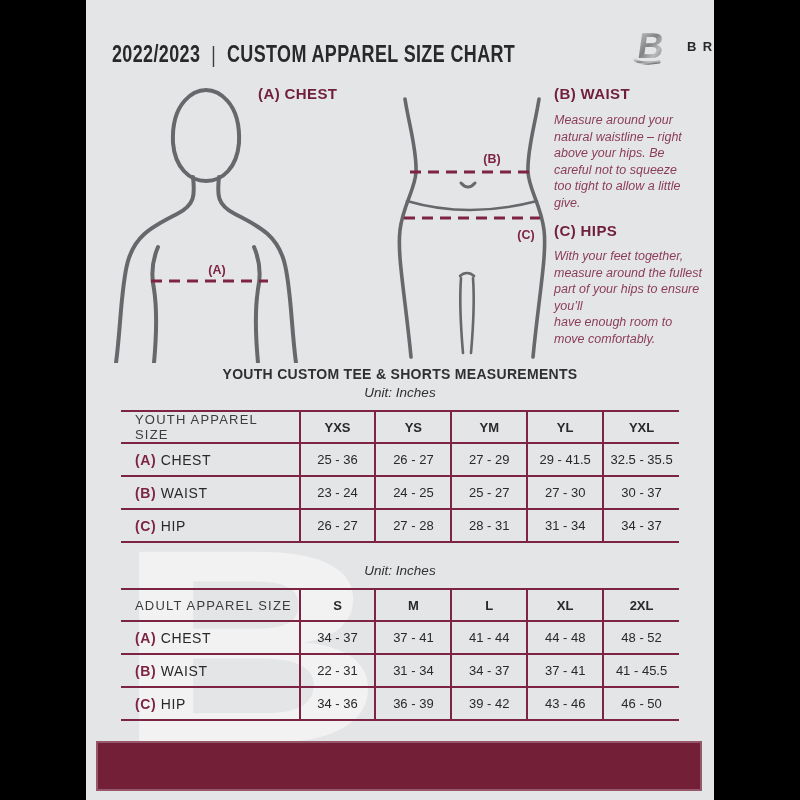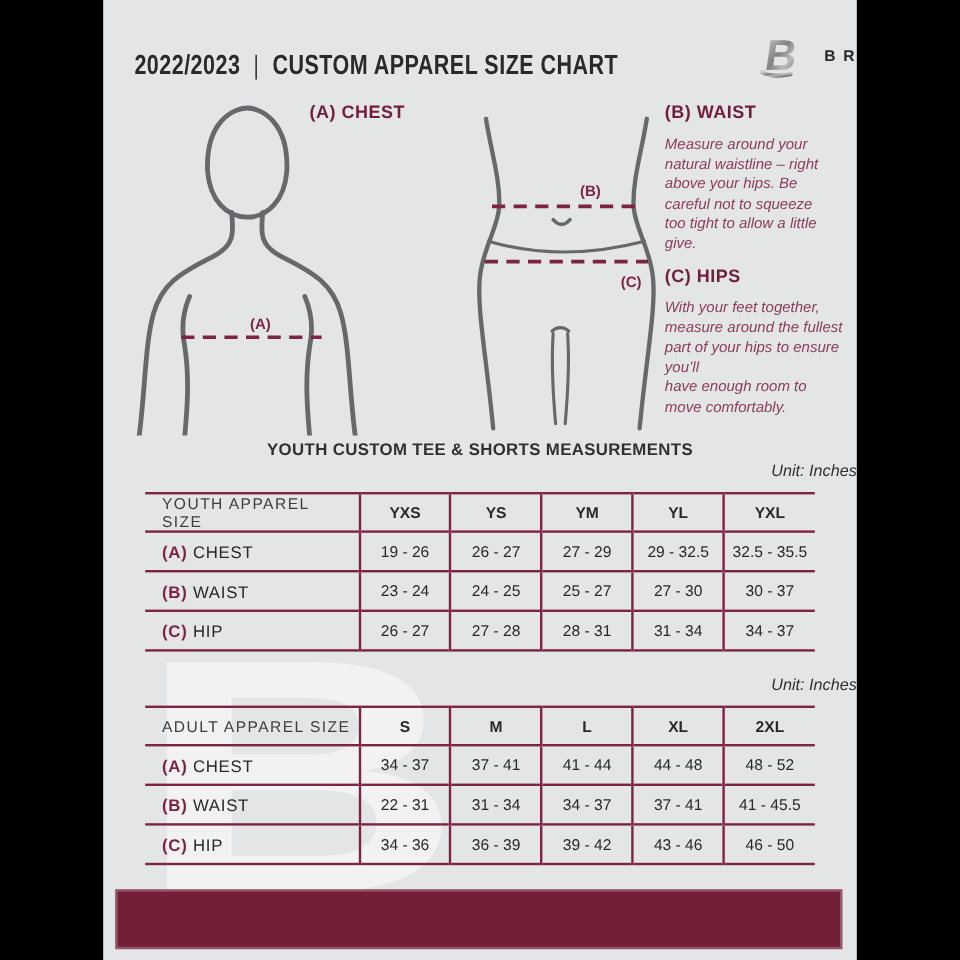--- a/index.html
+++ b/index.html
@@ -24,21 +24,21 @@
   
   .guide{position:absolute;left:0;top:0;width:628px;height:370px;z-index:1;}
   .figure{position:absolute;}
   .g-head{position:absolute;font-weight:700;font-size:15px;letter-spacing:.4px;color:#701f3a;}
   .g-body{position:absolute;font-style:italic;font-size:12.5px;line-height:1.32;color:#8b3d58;
     white-space:pre-line;}
 
   
   .sec-title{position:absolute;left:0;width:628px;text-align:center;font-weight:700;
     font-size:14px;letter-spacing:.3px;color:#2e3032;z-index:1;}
-  .sec-unit{position:absolute;left:0;width:628px;text-align:right;font-style:italic;
+  .sec-unit{position:absolute;left:0;width:628px;text-align:center;font-style:italic;
     font-size:13.5px;color:#2e3032;z-index:1;}
   .tblwrap{position:absolute;left:35px;width:558px;z-index:1;}
   table.size{width:100%;border-collapse:collapse;table-layout:fixed;background:transparent;}
   table.size col.c0{width:32%;}
   table.size th,table.size td{border:0;padding:0 6px;text-align:center;font-size:13px;
     color:#28292b;height:31px;background:transparent;}
   table.size thead th{height:30px;border-top:2px solid #7e2443;border-bottom:2px solid #7e2443;
     font-weight:700;}
   table.size thead th.label-col{font-weight:400;letter-spacing:1.2px;color:#3b3d3f;text-align:left;
     padding-left:14px;font-size:13px;}
@@ -142,24 +142,24 @@
               <th>YXS</th>
               <th>YS</th>
               <th>YM</th>
               <th>YL</th>
               <th>YXL</th>
             </tr>
           </thead>
         <tbody>
             <tr>
               <td class="label-col"><span class="prefix">(A)</span> CHEST</td>
-              <td>19 - 26</td>
+              <td>25 - 36</td>
               <td>26 - 27</td>
               <td>27 - 29</td>
-              <td>29 - 32.5</td>
+              <td>29 - 41.5</td>
               <td>32.5 - 35.5</td>
             </tr>
             <tr>
               <td class="label-col"><span class="prefix">(B)</span> WAIST</td>
               <td>23 - 24</td>
               <td>24 - 25</td>
               <td>25 - 27</td>
               <td>27 - 30</td>
               <td>30 - 37</td>
             </tr>

